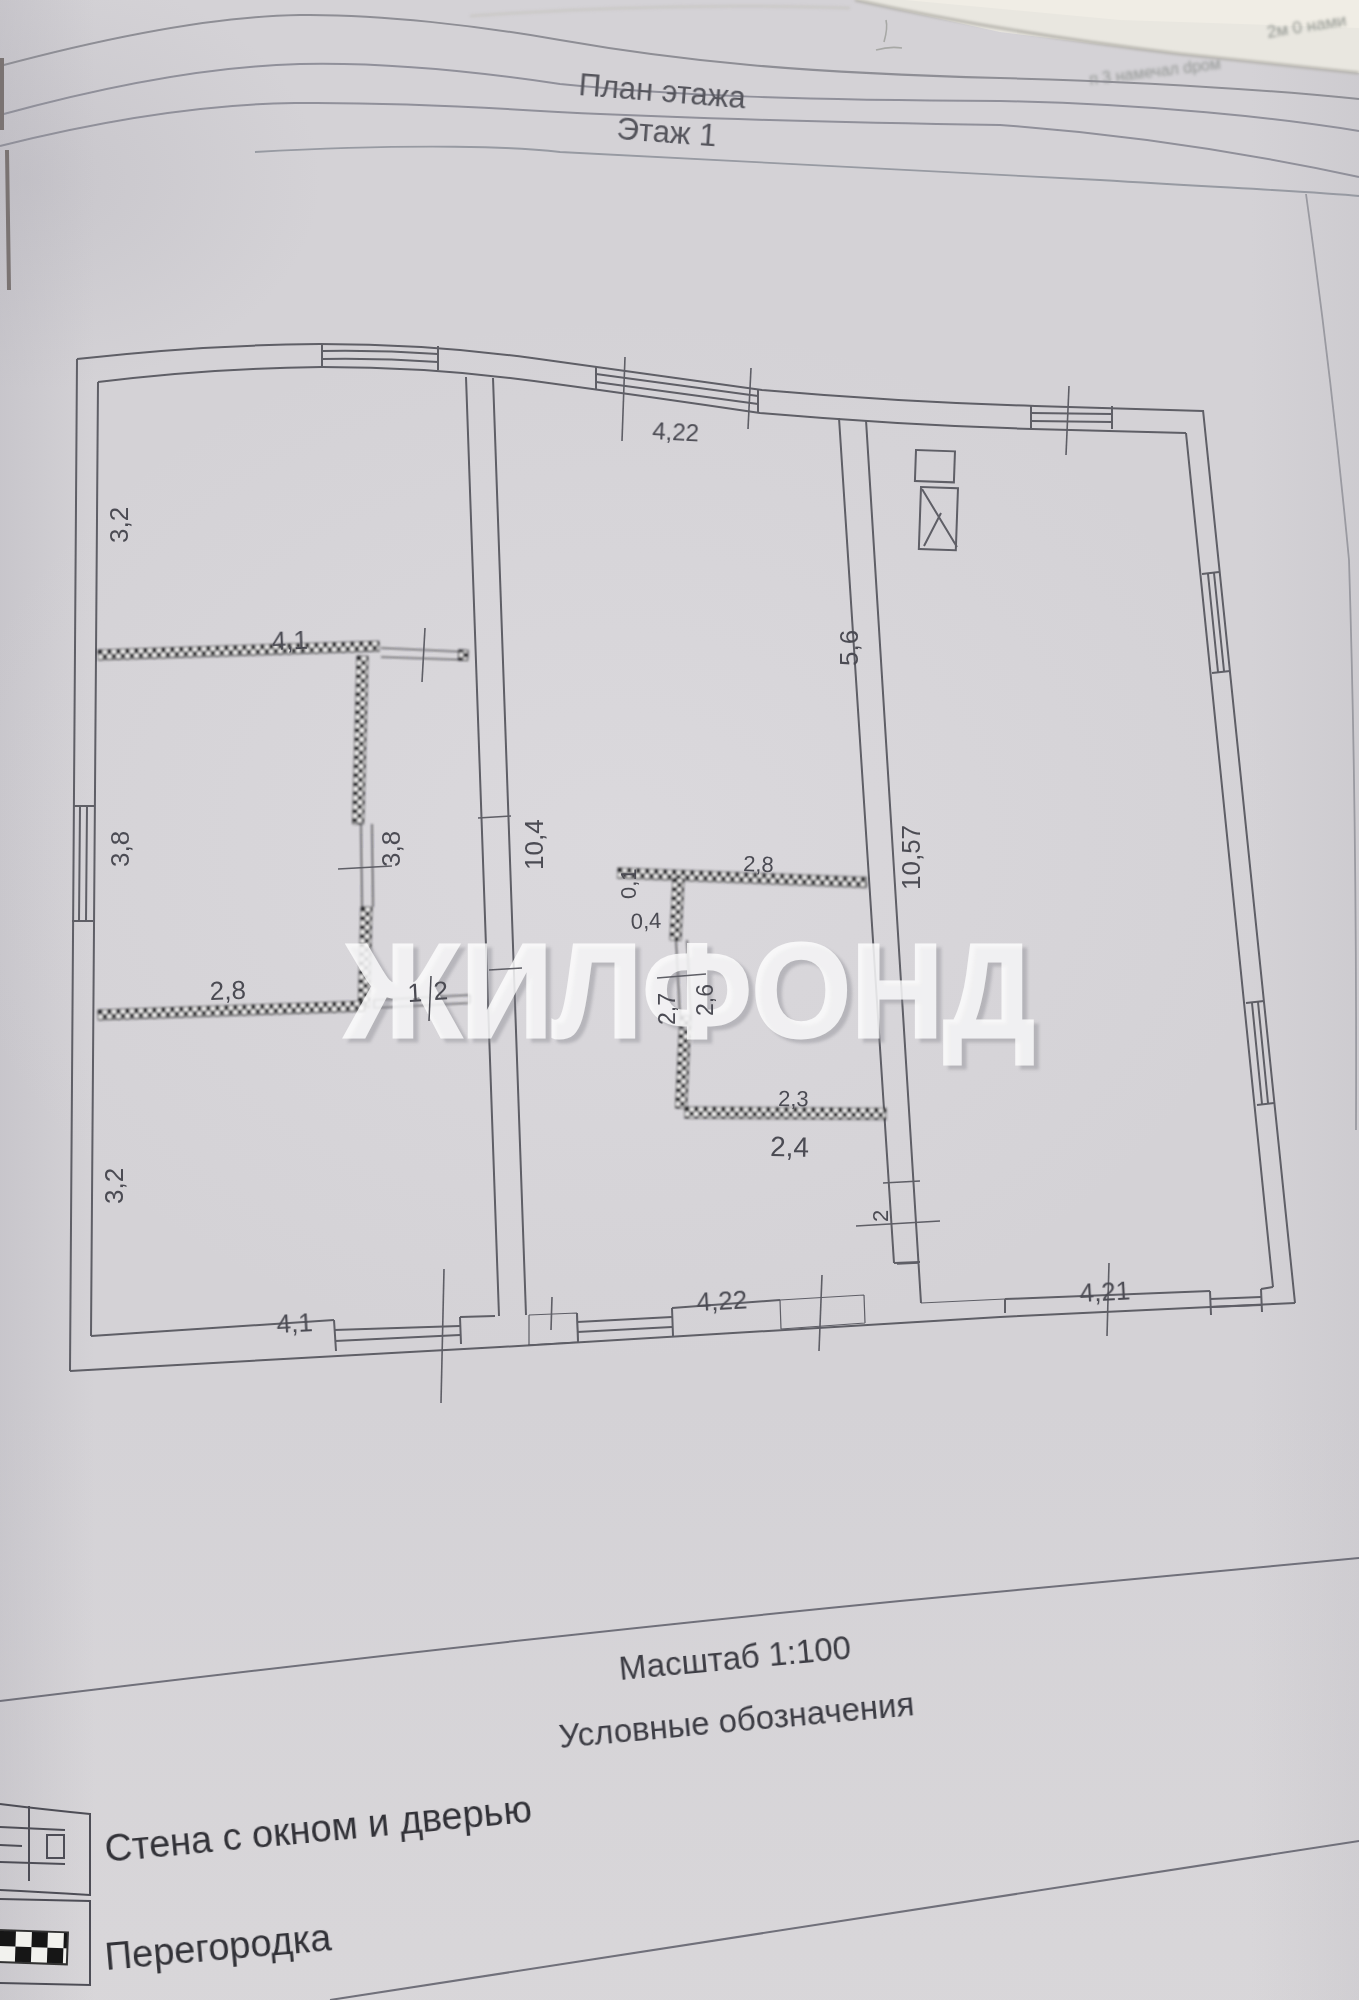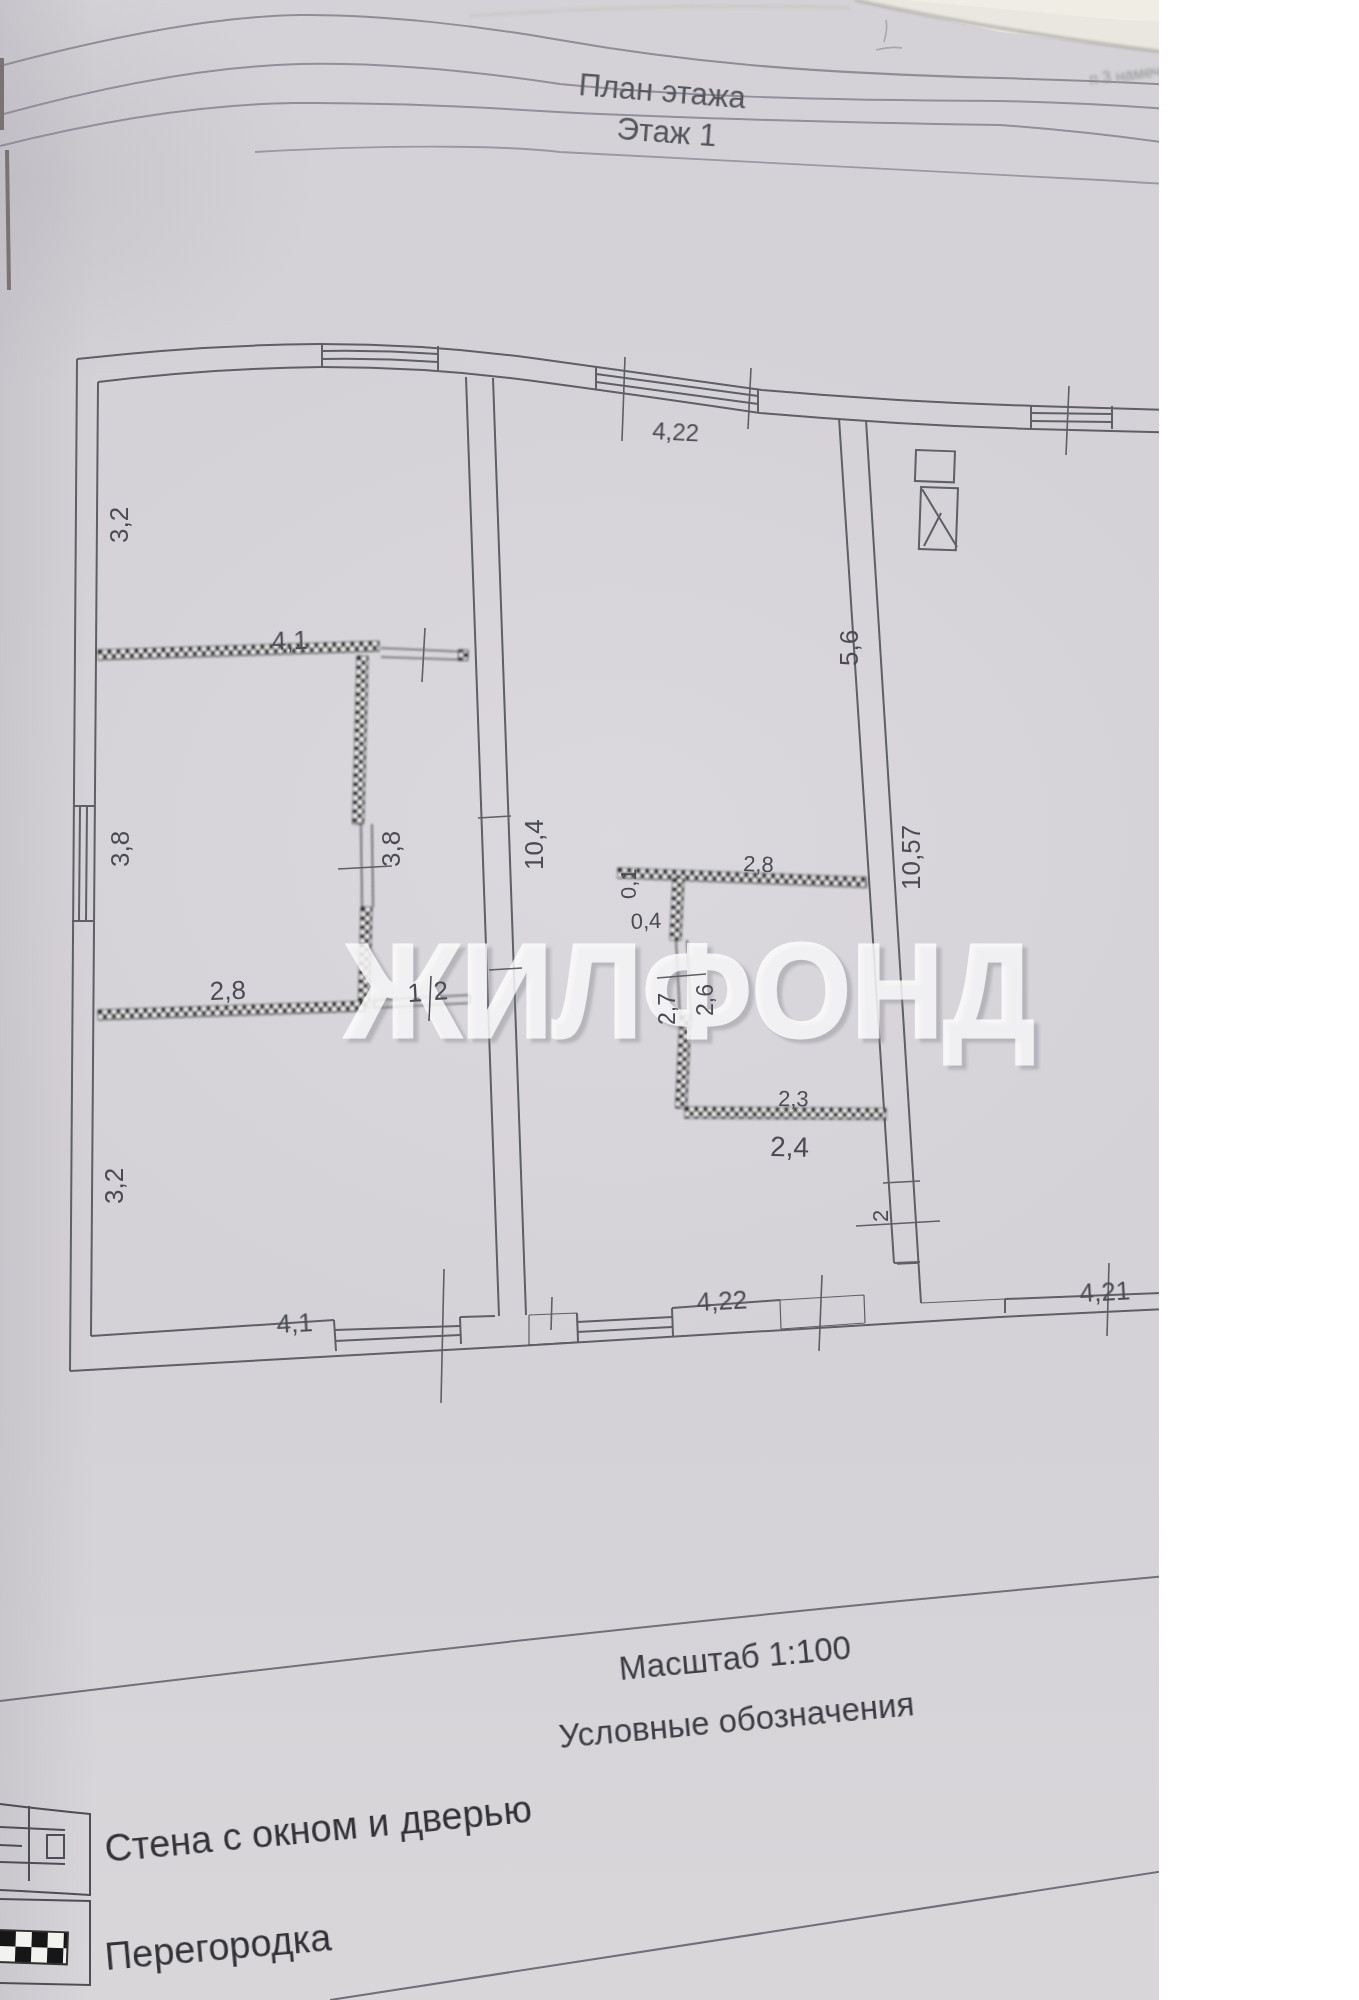--- a/index.html
+++ b/index.html
@@ -1,16 +1,16 @@
 <!DOCTYPE html>
 <html><head>
 <meta charset="utf-8">
 <style>
   html,body{margin:0;padding:0;}
-  #page{position:relative;width:1159px;height:2000px;overflow:hidden;
+  #page{position:relative;width:1359px;height:2000px;overflow:hidden;
     background:#d4d2d6;font-family:"Liberation Sans",sans-serif;}
   .bg{position:absolute;left:0;top:0;width:1359px;height:2000px;}
   svg{position:absolute;left:0;top:0;}
   text{font-family:"Liberation Sans",sans-serif;}
 </style>
 </head>
 <body>
 <div id="page">
 
   <div class="bg" style="background:

